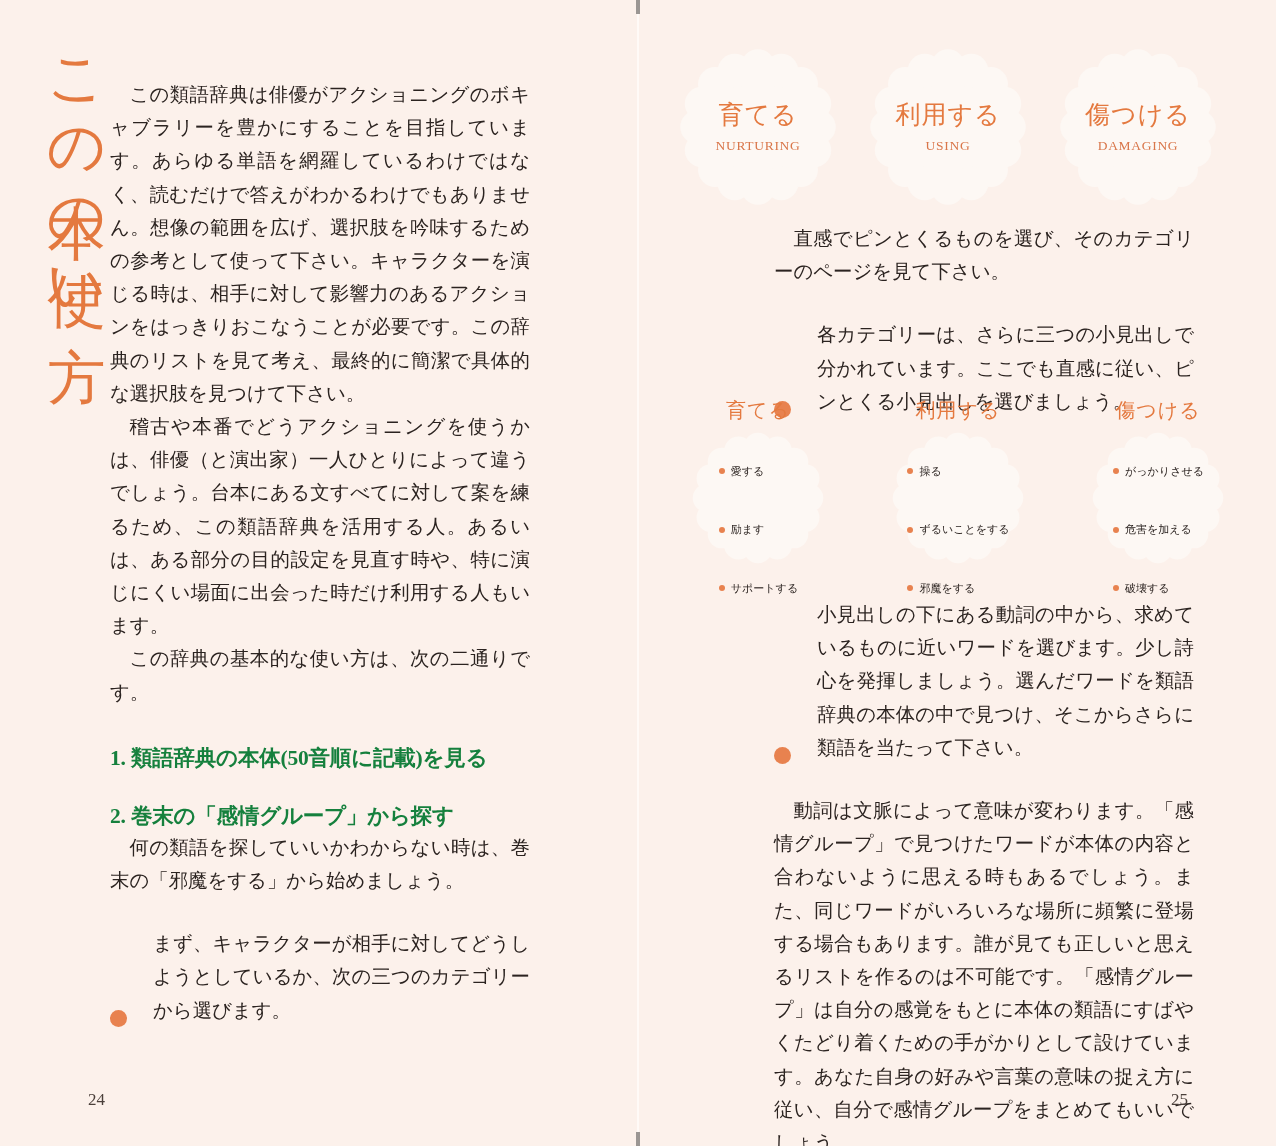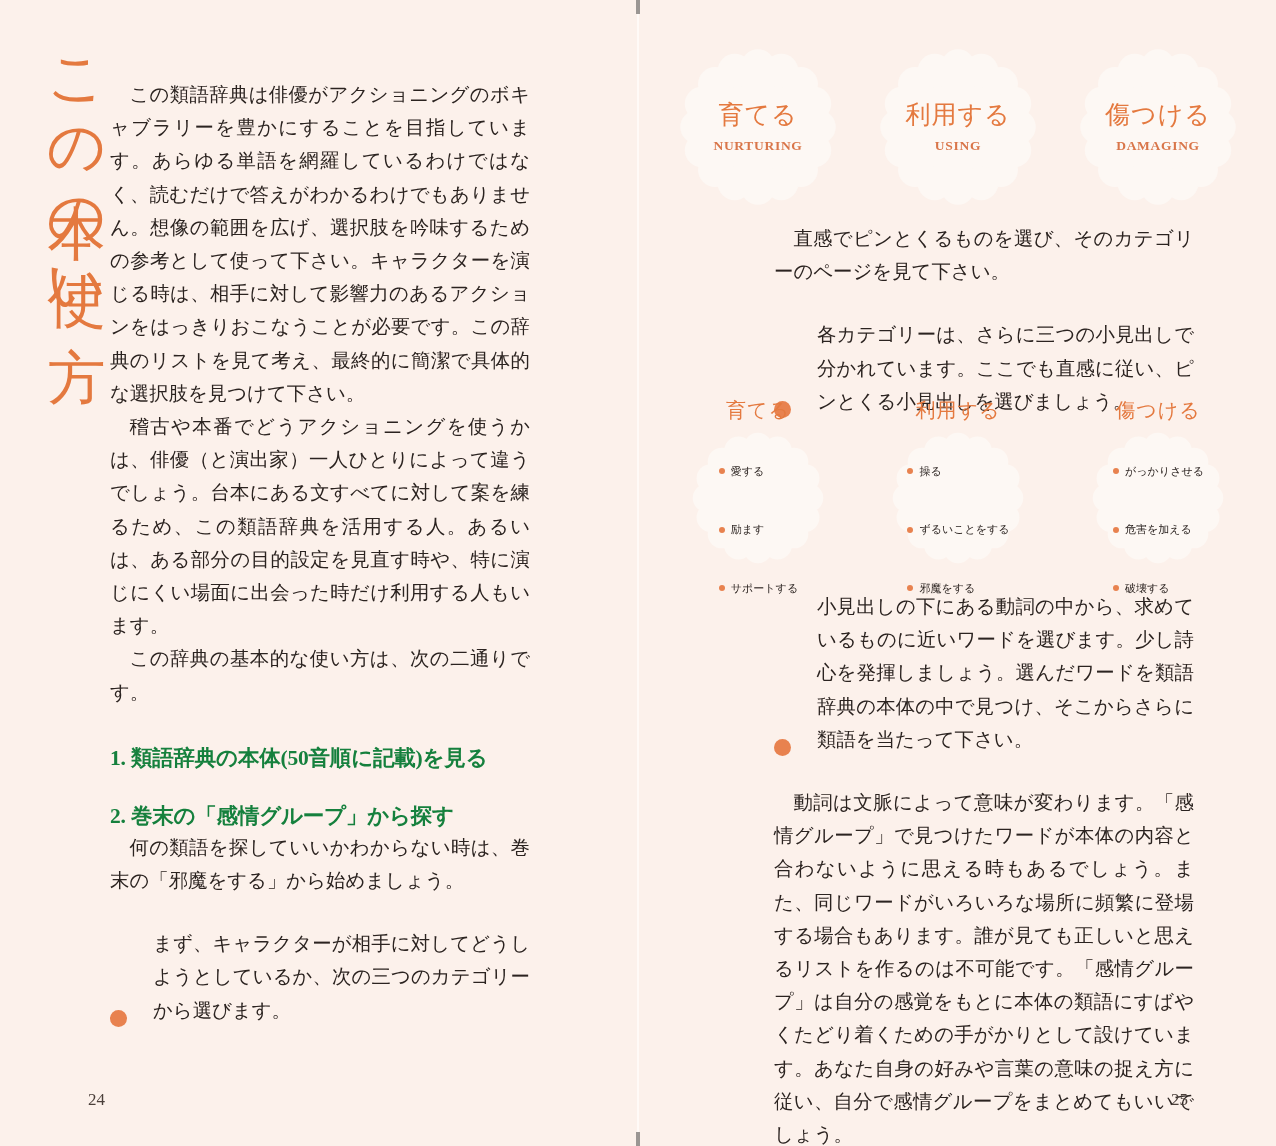--- a/index.html
+++ b/index.html
@@ -118,21 +118,20 @@
     font-size: 19.4px;
     line-height: 33.2px;
     text-align: justify;
     text-justify: inter-character;
   }
 
   
   .badge-row {
     position: absolute;
     display: flex;
-    justify-content: space-between;
   }
   .badge-row.top-row {
     left: 25px;
     top: 46px;
     width: 590px;
   }
   .badge-row.mid-row {
     left: 20px;
     top: 432px;
     width: 600px;
@@ -166,21 +165,21 @@
     letter-spacing: 1px;
   }
   .badge.large .badge-jp { font-size: 25px; line-height: 30px; }
   .badge.small .badge-jp { font-size: 20px; line-height: 25px; }
 
   .badge-en {
     color: #d9764a;
     font-size: 13.5px;
     letter-spacing: 0.7px;
     margin-top: 8px;
-    font-weight: bold;
+    font-weight: normal;
   }
 
   .badge-list {
     list-style: none;
     margin: 6px 0 0 0;
     padding: 0;
     text-align: left;
   }
   .badge-list li {
     position: relative;
@@ -341,21 +340,21 @@
 
       <p class="para">直感でピンとくるものを選び、そのカテゴリーのページを見て下さい。</p>
 
       <div class="bullet-block">
         <span class="bullet-dot"></span>
         <span class="bullet-text">各カテゴリーは、さらに三つの小見出しで分かれています。ここでも直感に従い、ピンとくる小見出しを選びましょう。</span>
       </div>
 
       <div style="height:168px"></div>
 
-      <div class="bullet-block" style="margin-top:4px">
+      <div class="bullet-block" style="margin-top:12px">
         <span class="bullet-dot"></span>
         <span class="bullet-text">小見出しの下にある動詞の中から、求めているものに近いワードを選びます。少し詩心を発揮しましょう。選んだワードを類語辞典の本体の中で見つけ、そこからさらに類語を当たって下さい。</span>
       </div>
 
       <p class="para" style="margin-top:30px">動詞は文脈によって意味が変わります。「感情グループ」で見つけたワードが本体の内容と合わないように思える時もあるでしょう。また、同じワードがいろいろな場所に頻繁に登場する場合もあります。誰が見ても正しいと思えるリストを作るのは不可能です。「感情グループ」は自分の感覚をもとに本体の類語にすばやくたどり着くための手がかりとして設けています。あなた自身の好みや言葉の意味の捉え方に従い、自分で感情グループをまとめてもいいでしょう。</p>
 
     </div>
 
     <div class="badge-row mid-row">
 

